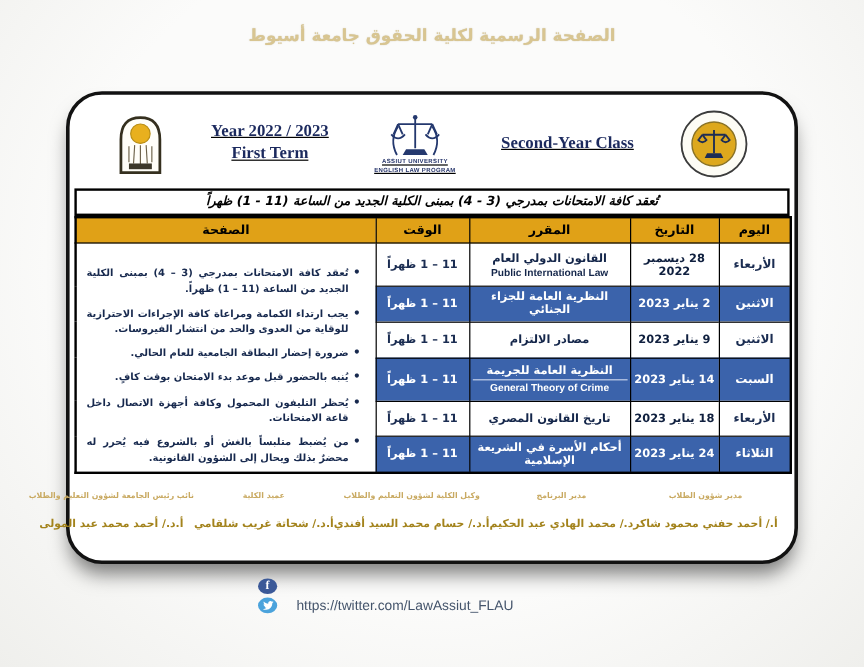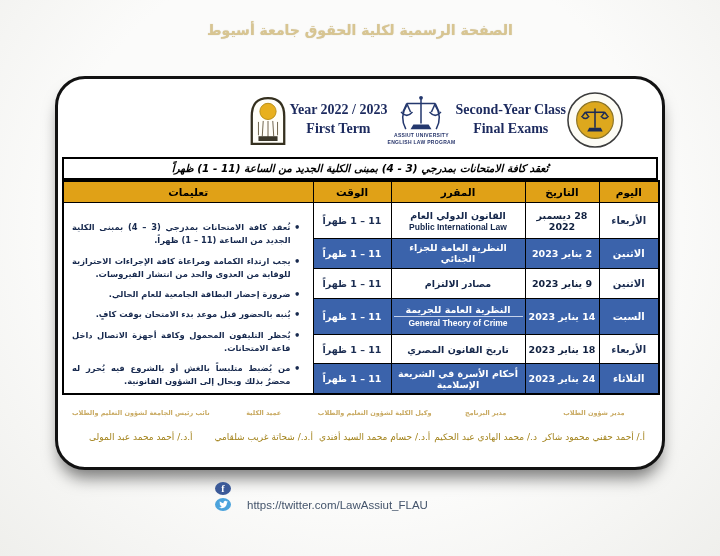--- a/index.html
+++ b/index.html
@@ -16,22 +16,22 @@
   }
   
   .card{
     position:absolute;left:55px;top:76px;width:604px;height:388px;
     background:#fff;border:3px solid #121212;border-radius:30px;
     box-shadow:0 12px 16px -4px rgba(0,0,0,.5);
     padding:0;
   }
   
   .hdr{
-    display:flex;align-items:center;justify-content:flex-end;
-    padding:8px 38px 2px 38px;height:66px;
+    display:flex;align-items:center;justify-content:space-between;
+    padding:8px 38px 2px 38px;height:66px;text-decoration:underline;
   }
   .hdr-text{
     text-align:center;color:#1c2a5e;font-weight:bold;
     font-family:"Liberation Serif","DejaVu Serif",serif;
     font-size:14px;line-height:1.35;
   }
   .logo-mid-wrap{display:flex;flex-direction:column;align-items:center;}
   .logo-caption{
     font-size:5px;color:#27356b;text-align:center;line-height:1.5;
     letter-spacing:.3px;font-weight:bold;font-family:"Liberation Sans",sans-serif;
@@ -74,21 +74,21 @@
     font-size:8.3px;font-weight:bold;color:#17294e;line-height:1.6;
   }
   .inst-item::before{content:"\2022";position:absolute;right:1px;top:-1px;font-size:10px;}
   
   .sigs{
     display:flex;justify-content:space-between;align-items:flex-start;
     direction:rtl;padding:14px 14px 0 14px;
   }
   .sig-col{display:flex;flex-direction:column;align-items:center;gap:15px;flex:1;}
   .sig-title{font-size:6.5px;font-weight:bold;color:#c9aa62;text-align:center;white-space:nowrap;}
-  .sig-name{font-size:9px;font-weight:normal;color:#a3831c;text-align:right;white-space:nowrap;}
+  .sig-name{font-size:9px;font-weight:bold;color:#a3831c;text-align:right;white-space:nowrap;}
   
   .footer{
     position:absolute;left:0;right:0;top:482px;display:flex;flex-direction:column;
     align-items:center;gap:3px;
   }
   .soc-row{display:flex;align-items:center;gap:16px;width:290px;}
   .soc-icon{width:16px;height:13px;border-radius:50%;display:flex;align-items:center;justify-content:center;flex:0 0 auto;}
   .fb{background:#3b5998;color:#fff;font-family:"Liberation Serif",serif;font-weight:bold;font-size:10px;line-height:1;}
   .tw{background:#4ba3dc;}
   .soc-text{font-size:11.5px;color:#44546b;font-family:"Liberation Sans",sans-serif;}
@@ -140,21 +140,20 @@
           <circle cx="24" cy="4" r="2" fill="#24386e"></circle>
           <path d="M16 32 h16 l3 5 h-22 z" fill="#24386e"></path>
         </svg>
       </span>
       <div class="logo-caption">ASSIUT UNIVERSITY</div>
       <div class="logo-caption">ENGLISH LAW PROGRAM</div>
     </div>
 
     <div class="hdr-text">
       <div>Second-Year Class</div>
-      <div>Final Exams</div>
     </div>
 
     <span>
       <svg width="58" height="58" viewBox="0 0 60 60">
         <circle cx="30" cy="30" r="28" fill="#fdfcf5" stroke="#3c3c3c" stroke-width="1.6"></circle>
         <circle cx="30" cy="30" r="19" fill="#dda81d" stroke="#8a7326" stroke-width="1.2"></circle>
         <g stroke="#1d2c55" stroke-width="1.6" fill="none">
           <line x1="30" y1="18" x2="30" y2="38"></line>
           <line x1="20" y1="22" x2="40" y2="22"></line>
           <path d="M16 26 q4 5 8 0"></path>
@@ -178,21 +177,21 @@
         <col style="width:134px">
       <col style="width:78px">
         <col style="width:250px">
     </colgroup>
     <thead>
       <tr>
         <th>اليوم</th>
         <th>التاريخ</th>
         <th>المقرر</th>
         <th>الوقت</th>
-        <th>تعليمات</th>
+        <th>الصفحة</th>
       </tr>
     </thead>
     <tbody id="schedule-body">
         <tr class="r-white r-tall">
           <td class="c-day">الأربعاء</td>
           <td class="c-date">28 ديسمبر 2022</td>
           <td class="c-course">
             <div>القانون الدولي العام</div>
             <div class="course-en">Public International Law</div>
           </td>

